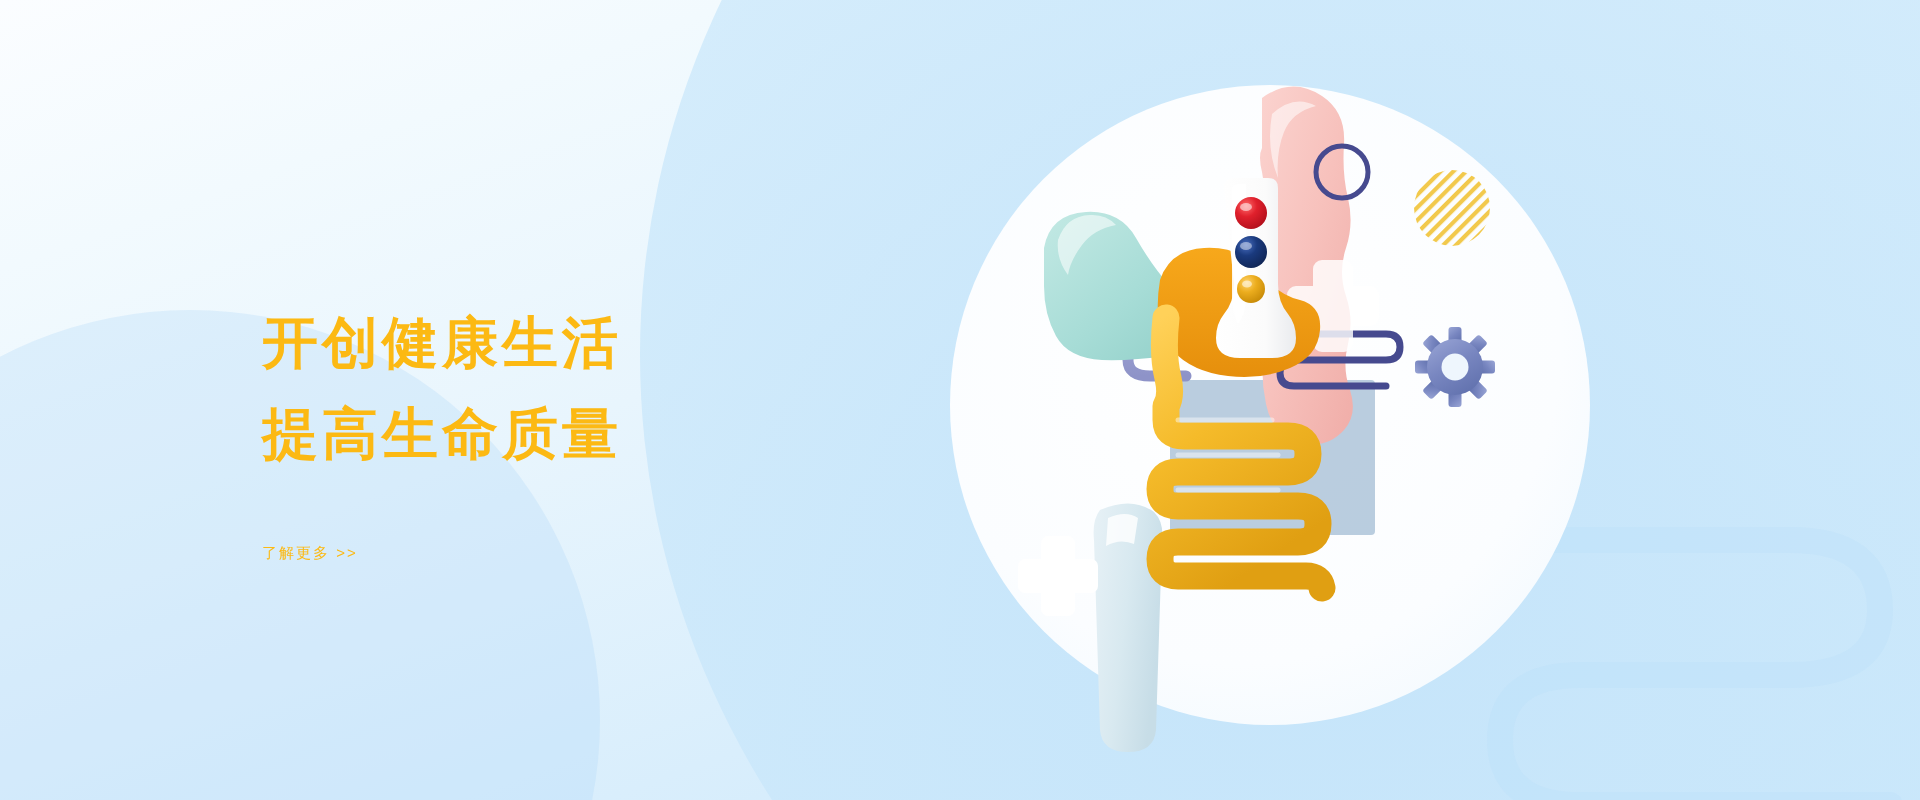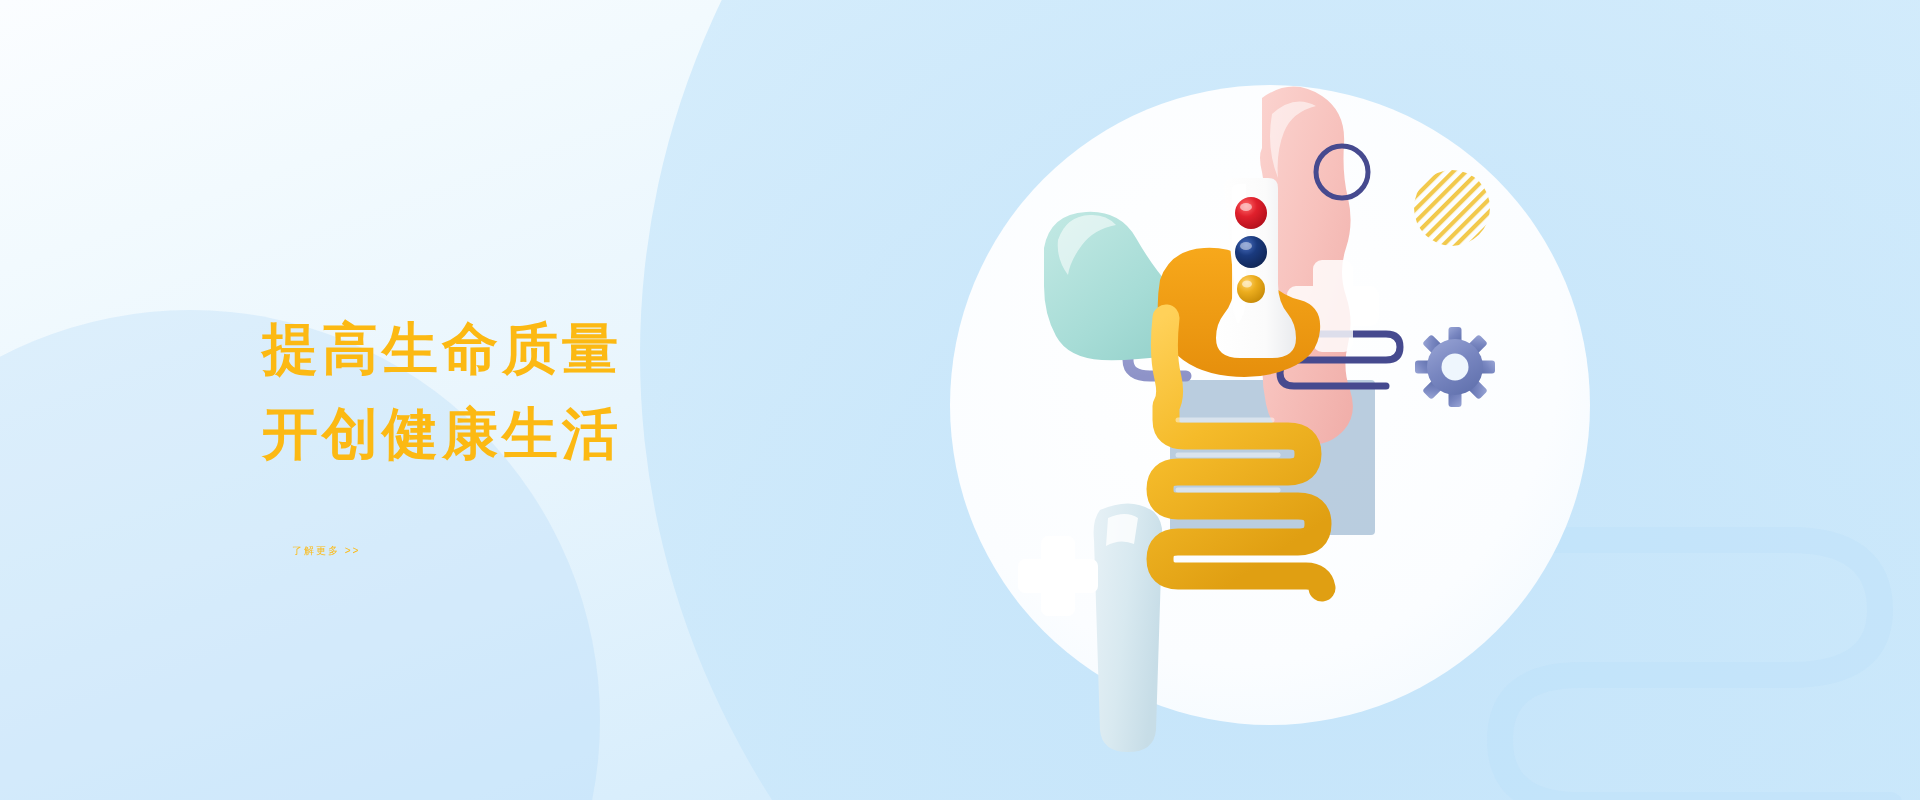--- a/index.html
+++ b/index.html
@@ -78,26 +78,25 @@
     letter-spacing: 4px;
     margin: 0;
     white-space: nowrap;
   }
   .headline.line2 { margin-top: 6px; }
 
   .more-link {
     display: inline-block;
     margin-top: 68px;
     color: #fcb913;
-    font-size: 10px;
+    font-size: 15px;
     letter-spacing: 2px;
     text-decoration: none;
     white-space: nowrap;
     cursor: pointer;
-    margin-left: 30px;
   }
 
   
   .illustration {
     position: absolute;
     left: 1000px;
     top: 80px;
     width: 560px;
     height: 660px;
   }
@@ -115,22 +114,22 @@
     <svg class="bg-watermark" viewBox="0 0 520 340">
       <g fill="none" stroke="#b6dcf7" stroke-width="26" stroke-linecap="round" stroke-linejoin="round" opacity=".55">
         <path d="M30 40 H330 Q420 40 420 110 Q420 175 330 175 H120 Q40 175 40 240 Q40 305 120 305 H430"></path>
       </g>
     </svg>
 
     <div class="white-circle"></div>
   </div>
 
   <div class="text-block">
+    <h1 class="headline line1">开创健康生活</h1>
     <h1 class="headline line2">提高生命质量</h1>
-    <h1 class="headline line1">开创健康生活</h1>
     <a class="more-link" href="#">了解更多 &gt;&gt;</a>
   </div>
 
   <div class="illustration">
     <svg viewBox="0 0 560 660" xmlns="http://www.w3.org/2000/svg">
       <defs>
         <linearGradient id="gTeal" x1="0" y1="0" x2="1" y2="1">
           <stop offset="0%" stop-color="#c3e9e4"></stop>
           <stop offset="55%" stop-color="#a6dcd6"></stop>
           <stop offset="100%" stop-color="#8ecdc6"></stop>

